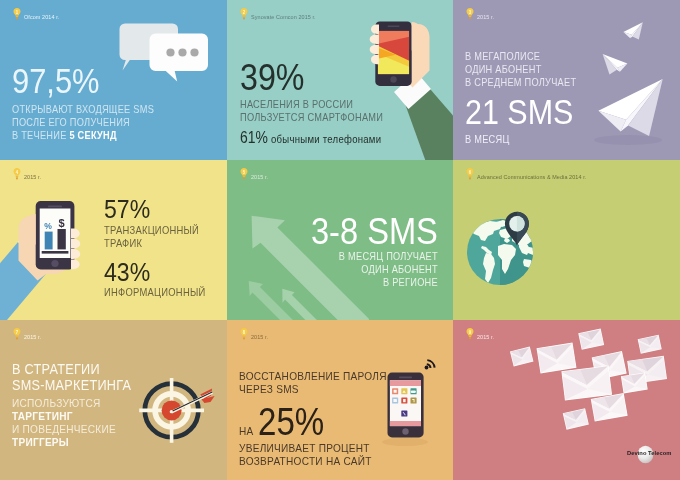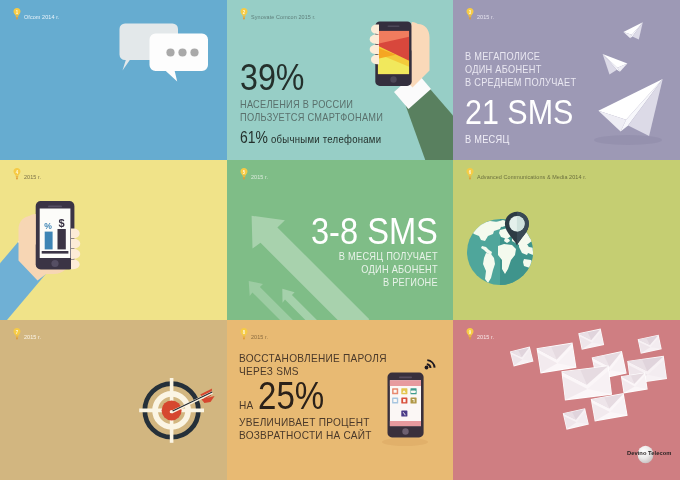--- a/index.html
+++ b/index.html
@@ -54,20 +54,26 @@
     <span class="bulb">
           <svg width="8" height="13" viewBox="0 0 11 16">
             <path d="M5.5 0.4C2.7 0.4 0.7 2.5 0.7 5.1c0 1.7 0.9 2.9 1.7 3.9 0.5 0.7 0.8 1.2 0.9 1.8h4.4c0.1-0.6 0.4-1.1 0.9-1.8 0.8-1 1.7-2.2 1.7-3.9C10.3 2.5 8.3 0.4 5.5 0.4z" fill="#f6cb45"></path>
             <path d="M3.6 11.1h3.8l-0.4 2.1H4z" fill="#eeb93d"></path>
             <path d="M4.1 13.6h2.8l-0.4 2a.8.8 0 0 1-.8.6h-0.5a.8.8 0 0 1-.8-.6z" fill="#e09a34"></path>
           </svg>
           <span class="bulbnum">1</span>
         </span>
     <span class="srctext" style="color:#eaf4fa">Ofcom 2014 г.</span>
   </div>
+  <div class="content" style="left:12px;top:64px;">
+    <div class="big" style="font-size:35.5px;color:#eaf6fb;">97,5%</div>
+    <div class="cap" style="font-size:10.6px;color:#d0e5f1;margin-top:3.5px;">ОТКРЫВАЮТ ВХОДЯЩЕЕ SMS</div>
+    <div class="cap" style="font-size:10.6px;color:#d0e5f1;">ПОСЛЕ ЕГО ПОЛУЧЕНИЯ</div>
+    <div class="cap" style="font-size:10.6px;color:#d0e5f1;"><span>В ТЕЧЕНИЕ </span><span class="capb" style="color:#ffffff">5 СЕКУНД</span></div>
+  </div>
 </div>
 
 <div class="panel p2">
   <div class="art">
     <svg width="226" height="160" viewBox="227 0 226 160">
 
       <path d="M404 101 L424 82 L470 135 L470 162 L426 162 Z" fill="#59805f"></path>
 
       <path d="M394 92 L416.5 72 L431 89 L408.5 109 Z" fill="#fbfbfb"></path>
 
@@ -188,20 +194,27 @@
     <span class="bulb">
           <svg width="8" height="13" viewBox="0 0 11 16">
             <path d="M5.5 0.4C2.7 0.4 0.7 2.5 0.7 5.1c0 1.7 0.9 2.9 1.7 3.9 0.5 0.7 0.8 1.2 0.9 1.8h4.4c0.1-0.6 0.4-1.1 0.9-1.8 0.8-1 1.7-2.2 1.7-3.9C10.3 2.5 8.3 0.4 5.5 0.4z" fill="#f6cb45"></path>
             <path d="M3.6 11.1h3.8l-0.4 2.1H4z" fill="#eeb93d"></path>
             <path d="M4.1 13.6h2.8l-0.4 2a.8.8 0 0 1-.8.6h-0.5a.8.8 0 0 1-.8-.6z" fill="#e09a34"></path>
           </svg>
           <span class="bulbnum">4</span>
         </span>
     <span class="srctext" style="color:#7a7148">2015 г.</span>
   </div>
+  <div class="content" style="left:104px;top:36px;">
+    <div class="big" style="font-size:26.5px;color:#2d2a1e;">57%</div>
+    <div class="cap" style="font-size:10.8px;color:#6b6240;margin-top:1px;">ТРАНЗАКЦИОННЫЙ</div>
+    <div class="cap" style="font-size:10.8px;color:#6b6240;">ТРАФИК</div>
+    <div class="big" style="font-size:26.5px;color:#2d2a1e;margin-top:9px;">43%</div>
+    <div class="cap" style="font-size:10.8px;color:#6b6240;margin-top:1px;">ИНФОРМАЦИОННЫЙ</div>
+  </div>
 </div>
 <div class="panel p5">
   <div class="art">
     <svg width="226" height="160" viewBox="227 160 226 160">
       <path d="M248.7 280.9 L263.0 283.9 L259.9 287.0 L316.5 343.6 L309.0 349.0 L252.4 292.4 L249.7 295.9 Z" fill="#ffffff" opacity=".23"></path>
       <path d="M282.3 288.7 L294.6 292.3 L291.9 295.0 L341.4 344.5 L334.5 349.1 L285.0 299.6 L282.5 302.8 Z" fill="#ffffff" opacity=".30"></path>
       <path d="M251.6 215.8 L284.9 220.3 L277.4 227.4 L369.3 319.3 L352.4 334.7 L260.5 242.8 L252.5 248.5 Z" fill="#ffffff" opacity=".32"></path>
     </svg>
   </div>
   <div class="srcrow" style="left:13px;top:7px;">
@@ -304,20 +317,28 @@
   <div class="srcrow" style="left:13px;top:7px;">
     <span class="bulb">
           <svg width="8" height="13" viewBox="0 0 11 16">
             <path d="M5.5 0.4C2.7 0.4 0.7 2.5 0.7 5.1c0 1.7 0.9 2.9 1.7 3.9 0.5 0.7 0.8 1.2 0.9 1.8h4.4c0.1-0.6 0.4-1.1 0.9-1.8 0.8-1 1.7-2.2 1.7-3.9C10.3 2.5 8.3 0.4 5.5 0.4z" fill="#f6cb45"></path>
             <path d="M3.6 11.1h3.8l-0.4 2.1H4z" fill="#eeb93d"></path>
             <path d="M4.1 13.6h2.8l-0.4 2a.8.8 0 0 1-.8.6h-0.5a.8.8 0 0 1-.8-.6z" fill="#e09a34"></path>
           </svg>
           <span class="bulbnum">7</span>
         </span>
     <span class="srctext" style="color:#fbf6ea">2015 г.</span>
+  </div>
+  <div class="content" style="left:12px;top:40.5px;">
+    <div class="cap" style="font-size:14.6px;color:#fdfaf2;line-height:16px;">В СТРАТЕГИИ</div>
+    <div class="cap" style="font-size:14.6px;color:#fdfaf2;line-height:16px;">SMS-МАРКЕТИНГА</div>
+    <div class="cap" style="font-size:11.6px;color:#f4ecd8;margin-top:3px;">ИСПОЛЬЗУЮТСЯ</div>
+    <div class="cap capb" style="font-size:11.6px;color:#fdfaf2;">ТАРГЕТИНГ</div>
+    <div class="cap" style="font-size:11.6px;color:#f4ecd8;">И ПОВЕДЕНЧЕСКИЕ</div>
+    <div class="cap capb" style="font-size:11.6px;color:#fdfaf2;">ТРИГГЕРЫ</div>
   </div>
 </div>
 <div class="panel p8">
   <div class="art">
     <svg width="226" height="160" viewBox="227 320 226 160">
       <ellipse cx="405" cy="442" rx="23" ry="4" fill="#d9a661" opacity=".5"></ellipse>
 
       <rect x="387.5" y="372.6" width="36.1" height="64.8" rx="4.5" fill="#39303c"></rect>
       <rect x="399" y="376.6" width="13" height="1.6" rx="0.8" fill="#574b5c"></rect>
       <rect x="389.9" y="380.2" width="31.1" height="45.9" fill="#fbf7f5"></rect>
@@ -355,24 +376,24 @@
     <span class="bulb">
           <svg width="8" height="13" viewBox="0 0 11 16">
             <path d="M5.5 0.4C2.7 0.4 0.7 2.5 0.7 5.1c0 1.7 0.9 2.9 1.7 3.9 0.5 0.7 0.8 1.2 0.9 1.8h4.4c0.1-0.6 0.4-1.1 0.9-1.8 0.8-1 1.7-2.2 1.7-3.9C10.3 2.5 8.3 0.4 5.5 0.4z" fill="#f6cb45"></path>
             <path d="M3.6 11.1h3.8l-0.4 2.1H4z" fill="#eeb93d"></path>
             <path d="M4.1 13.6h2.8l-0.4 2a.8.8 0 0 1-.8.6h-0.5a.8.8 0 0 1-.8-.6z" fill="#e09a34"></path>
           </svg>
           <span class="bulbnum">8</span>
         </span>
     <span class="srctext" style="color:#8a6b3f">2015 г.</span>
   </div>
-  <div class="content" style="left:12px;top:31px;">
+  <div class="content" style="left:12px;top:49px;">
     <div class="cap" style="font-size:11.6px;color:#4a392a;">ВОССТАНОВЛЕНИЕ ПАРОЛЯ</div>
     <div class="cap" style="font-size:11.6px;color:#4a392a;">ЧЕРЕЗ SMS</div>
-    <div style="display:flex;align-items:baseline;margin-top:0;">
+    <div style="display:flex;align-items:baseline;margin-top:8px;">
       <span class="cap" style="font-size:11.6px;color:#4a392a;">НА</span>
       <span class="big" style="font-size:38px;color:#2b2119;margin-left:2px;">25%</span>
     </div>
     <div class="cap" style="font-size:11.6px;color:#4a392a;margin-top:0px;">УВЕЛИЧИВАЕТ ПРОЦЕНТ</div>
     <div class="cap" style="font-size:11.6px;color:#4a392a;">ВОЗВРАТНОСТИ НА САЙТ</div>
   </div>
 </div>
 <div class="panel p9">
   <div class="art">
     <svg width="227" height="160" viewBox="453 320 227 160">

